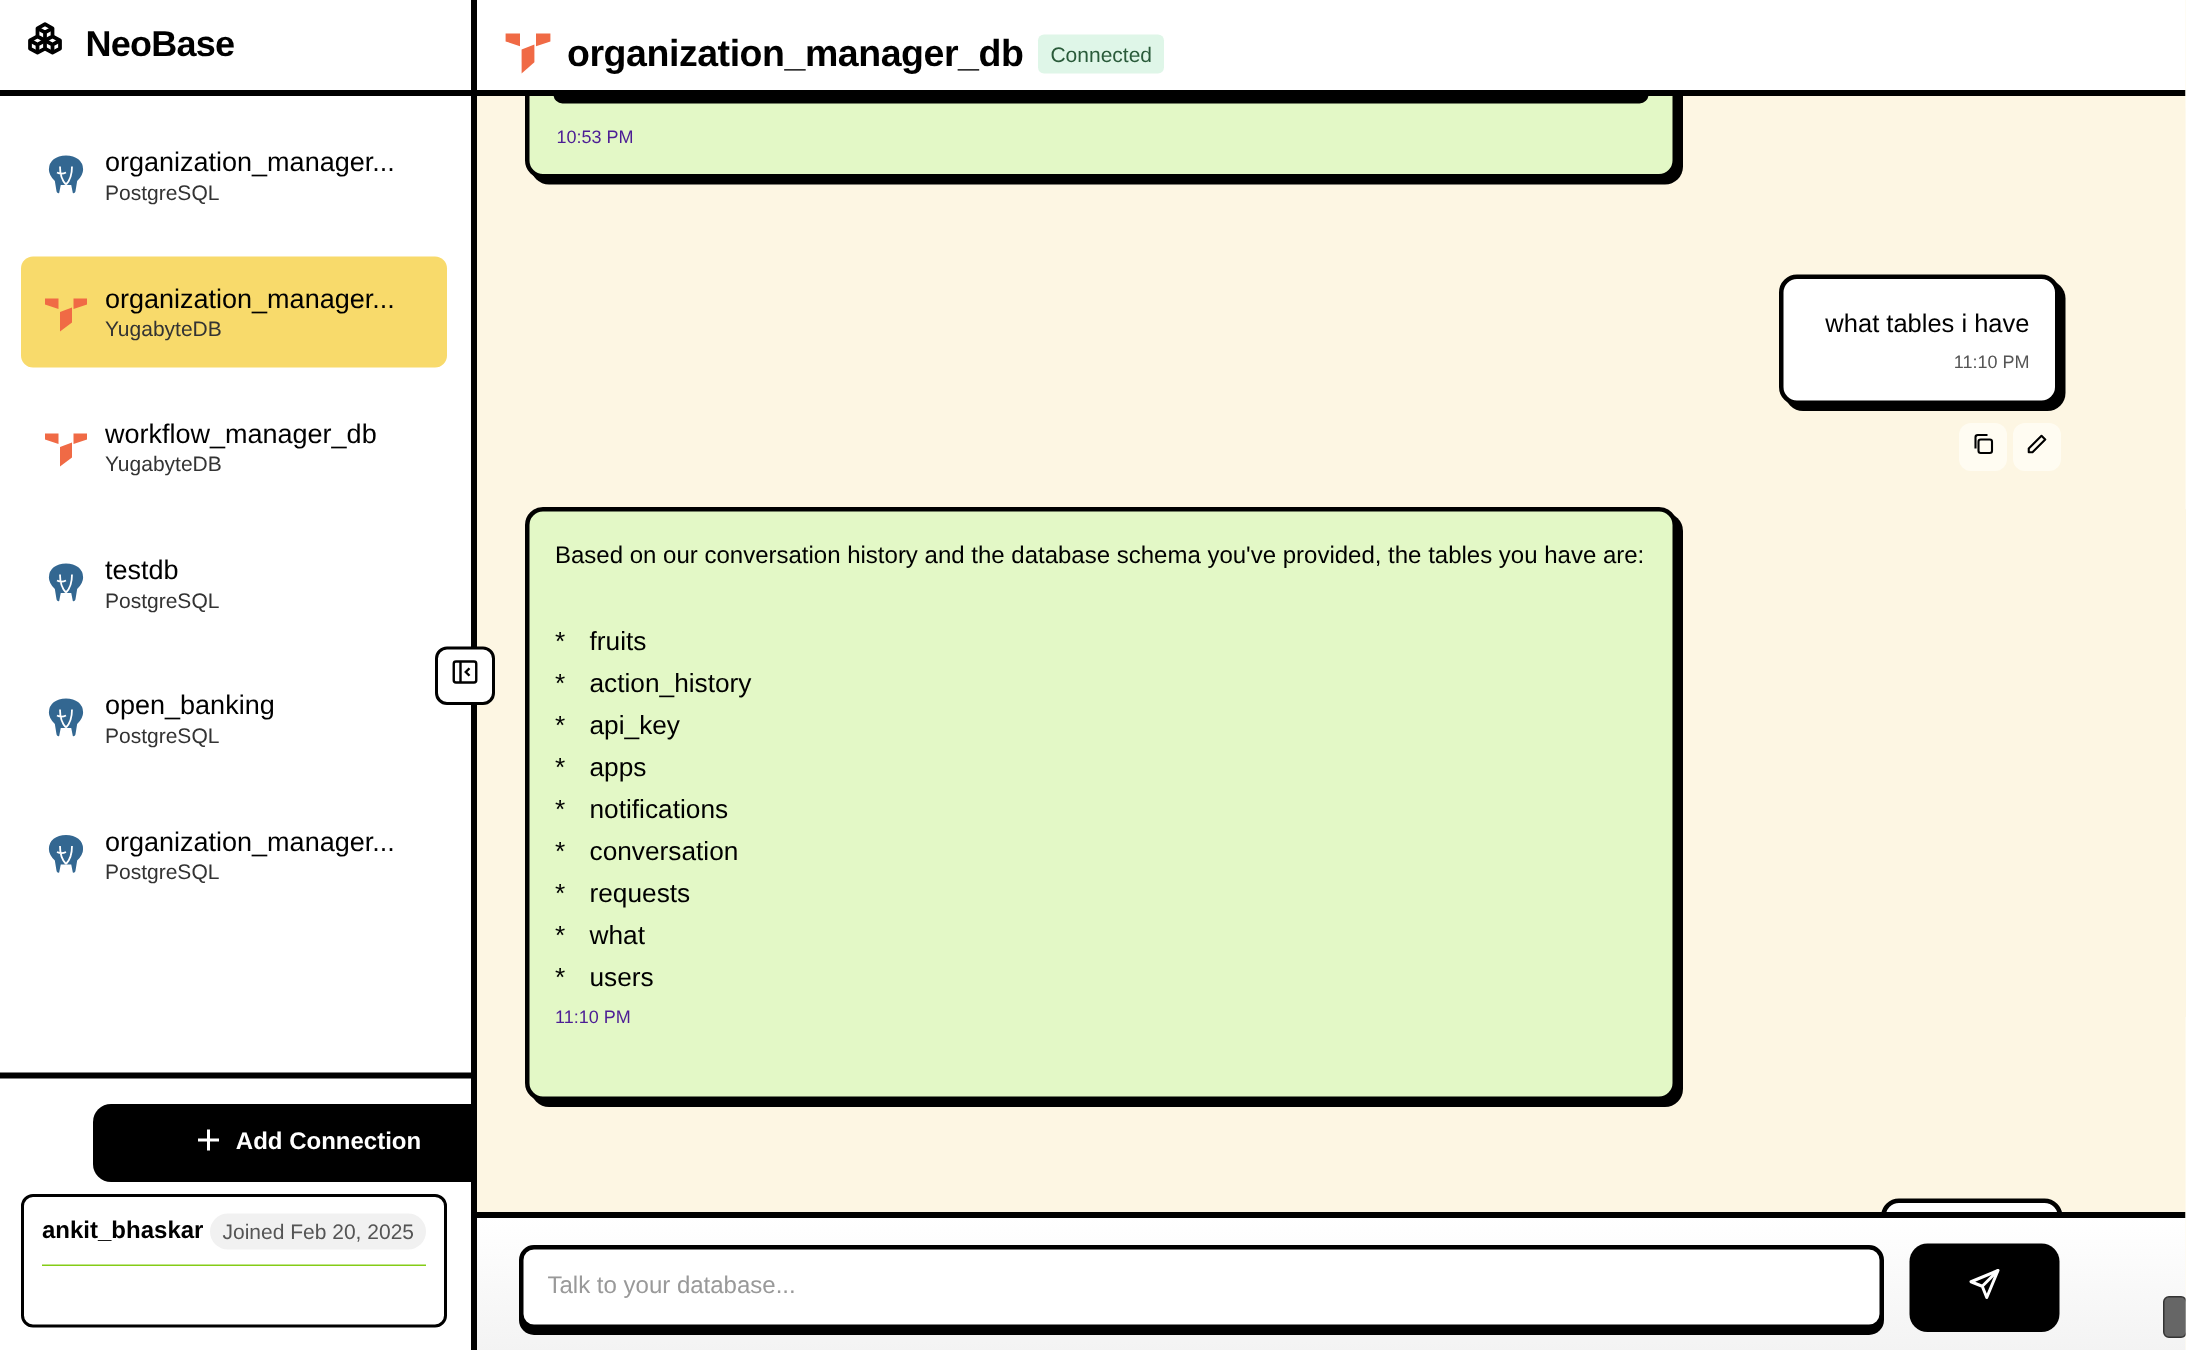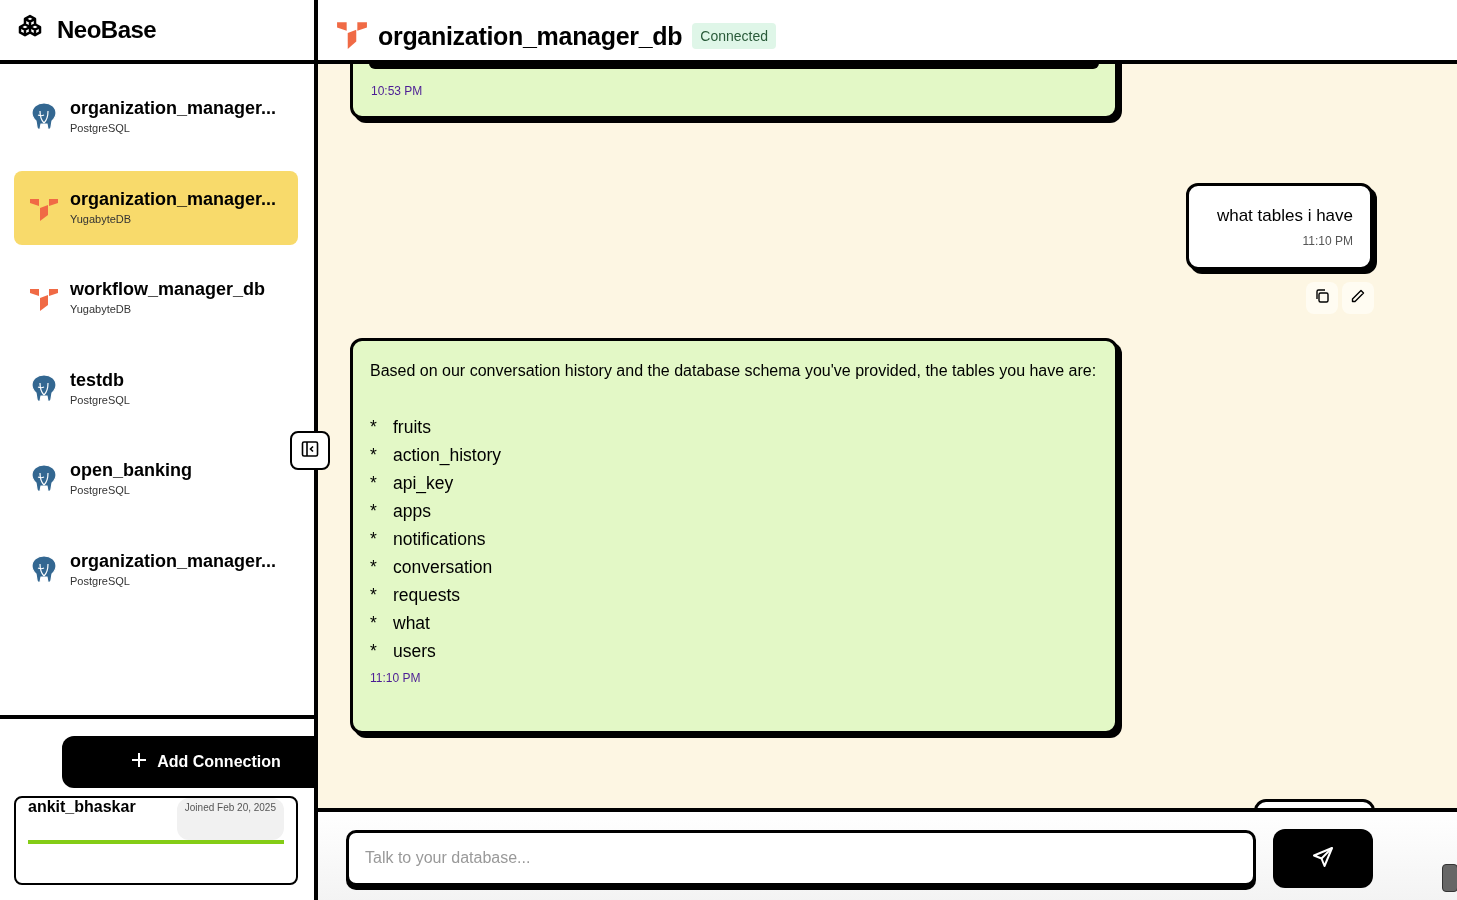--- a/index.html
+++ b/index.html
@@ -11,29 +11,29 @@
   .sidebar-border { position: absolute; left: 314px; top: 0; width: 4px; height: 900px; background: #000; z-index: 5; }
   .brand { height: 60px; display: flex; align-items: center; padding-left: 15px; gap: 12px; }
   .brand-name { font-size: 24px; font-weight: bold; letter-spacing: -0.5px; }
   .brand-line { position: absolute; left: 0; top: 60px; width: 318px; height: 4px; background: #000; }
 
   .conn-list { position: absolute; top: 80px; left: 14px; width: 284px; }
   .conn-item { height: 74px; border-radius: 8px; display: flex; align-items: center; padding-left: 14px; margin-bottom: 16.5px; gap: 10px; cursor: pointer; }
   .conn-item.active { background: #f8da6b; }
   .conn-icon { width: 32px; height: 32px; display: flex; align-items: center; justify-content: center; }
   .conn-text { display: flex; flex-direction: column; }
-  .conn-name { font-size: 18px; font-weight: bold; color: #000; line-height: 22px; }
-  .conn-type { font-size: 11px; color: #333; line-height: 18px; }
+  .conn-name { font-size: 18px; font-weight: normal; color: #000; line-height: 22px; }
+  .conn-type { font-size: 14px; color: #333; line-height: 18px; }
 
   .sidebar-bottom-line { position: absolute; left: 0; top: 715px; width: 318px; height: 4px; background: #000; }
   .add-btn { position: absolute; left: 14px; top: 736px; width: 288px; height: 52px; background: #000; color: #fff; border-radius: 12px; display: flex; align-items: center; justify-content: center; gap: 10px; font-size: 16px; font-weight: bold; cursor: pointer; margin-left: 48px; }
   .user-card { position: absolute; left: 14px; top: 796px; width: 284px; height: 89px; border: 2px solid #000; border-radius: 8px; padding: 0 12px; background: #fff; }
-  .user-row { display: flex; justify-content: space-between; height: 46px; border-bottom: 4px solid #84cc16; }
+  .user-row { display: flex; justify-content: space-between; align-items: center; height: 46px; border-bottom: 1px solid #84cc16; }
   .username { font-size: 16px; font-weight: bold; }
-  .joined { font-size: 10px; color: #555; background: #f1f1f1; border-radius: 12px; padding: 4px 8px; }
+  .joined { font-size: 14px; color: #555; background: #f1f1f1; border-radius: 12px; padding: 4px 8px; }
   .logout { display: flex; align-items: center; gap: 8px; height: 38px; color: #e24b4b; font-size: 14px; cursor: pointer; }
 
   .collapse-btn { position: absolute; left: 290px; top: 431px; width: 40px; height: 39px; background: #fff; border: 2px solid #000; border-radius: 8px; display: flex; align-items: center; justify-content: center; z-index: 10; cursor: pointer; }
 
   
   .header { position: absolute; left: 318px; top: 0; width: 1139px; height: 72px; background: #fff; display: flex; align-items: center; padding-left: 16px; gap: 8px; }
   .header-title { font-size: 25px; font-weight: bold; letter-spacing: -0.3px; }
   .status-badge { font-size: 14px; color: #2a5b3a; background: #dff6e8; padding: 5px 8px; border-radius: 4px; margin-left: 2px; }
   .header-line { position: absolute; left: 318px; top: 60px; width: 1139px; height: 4px; background: #000; }
 

